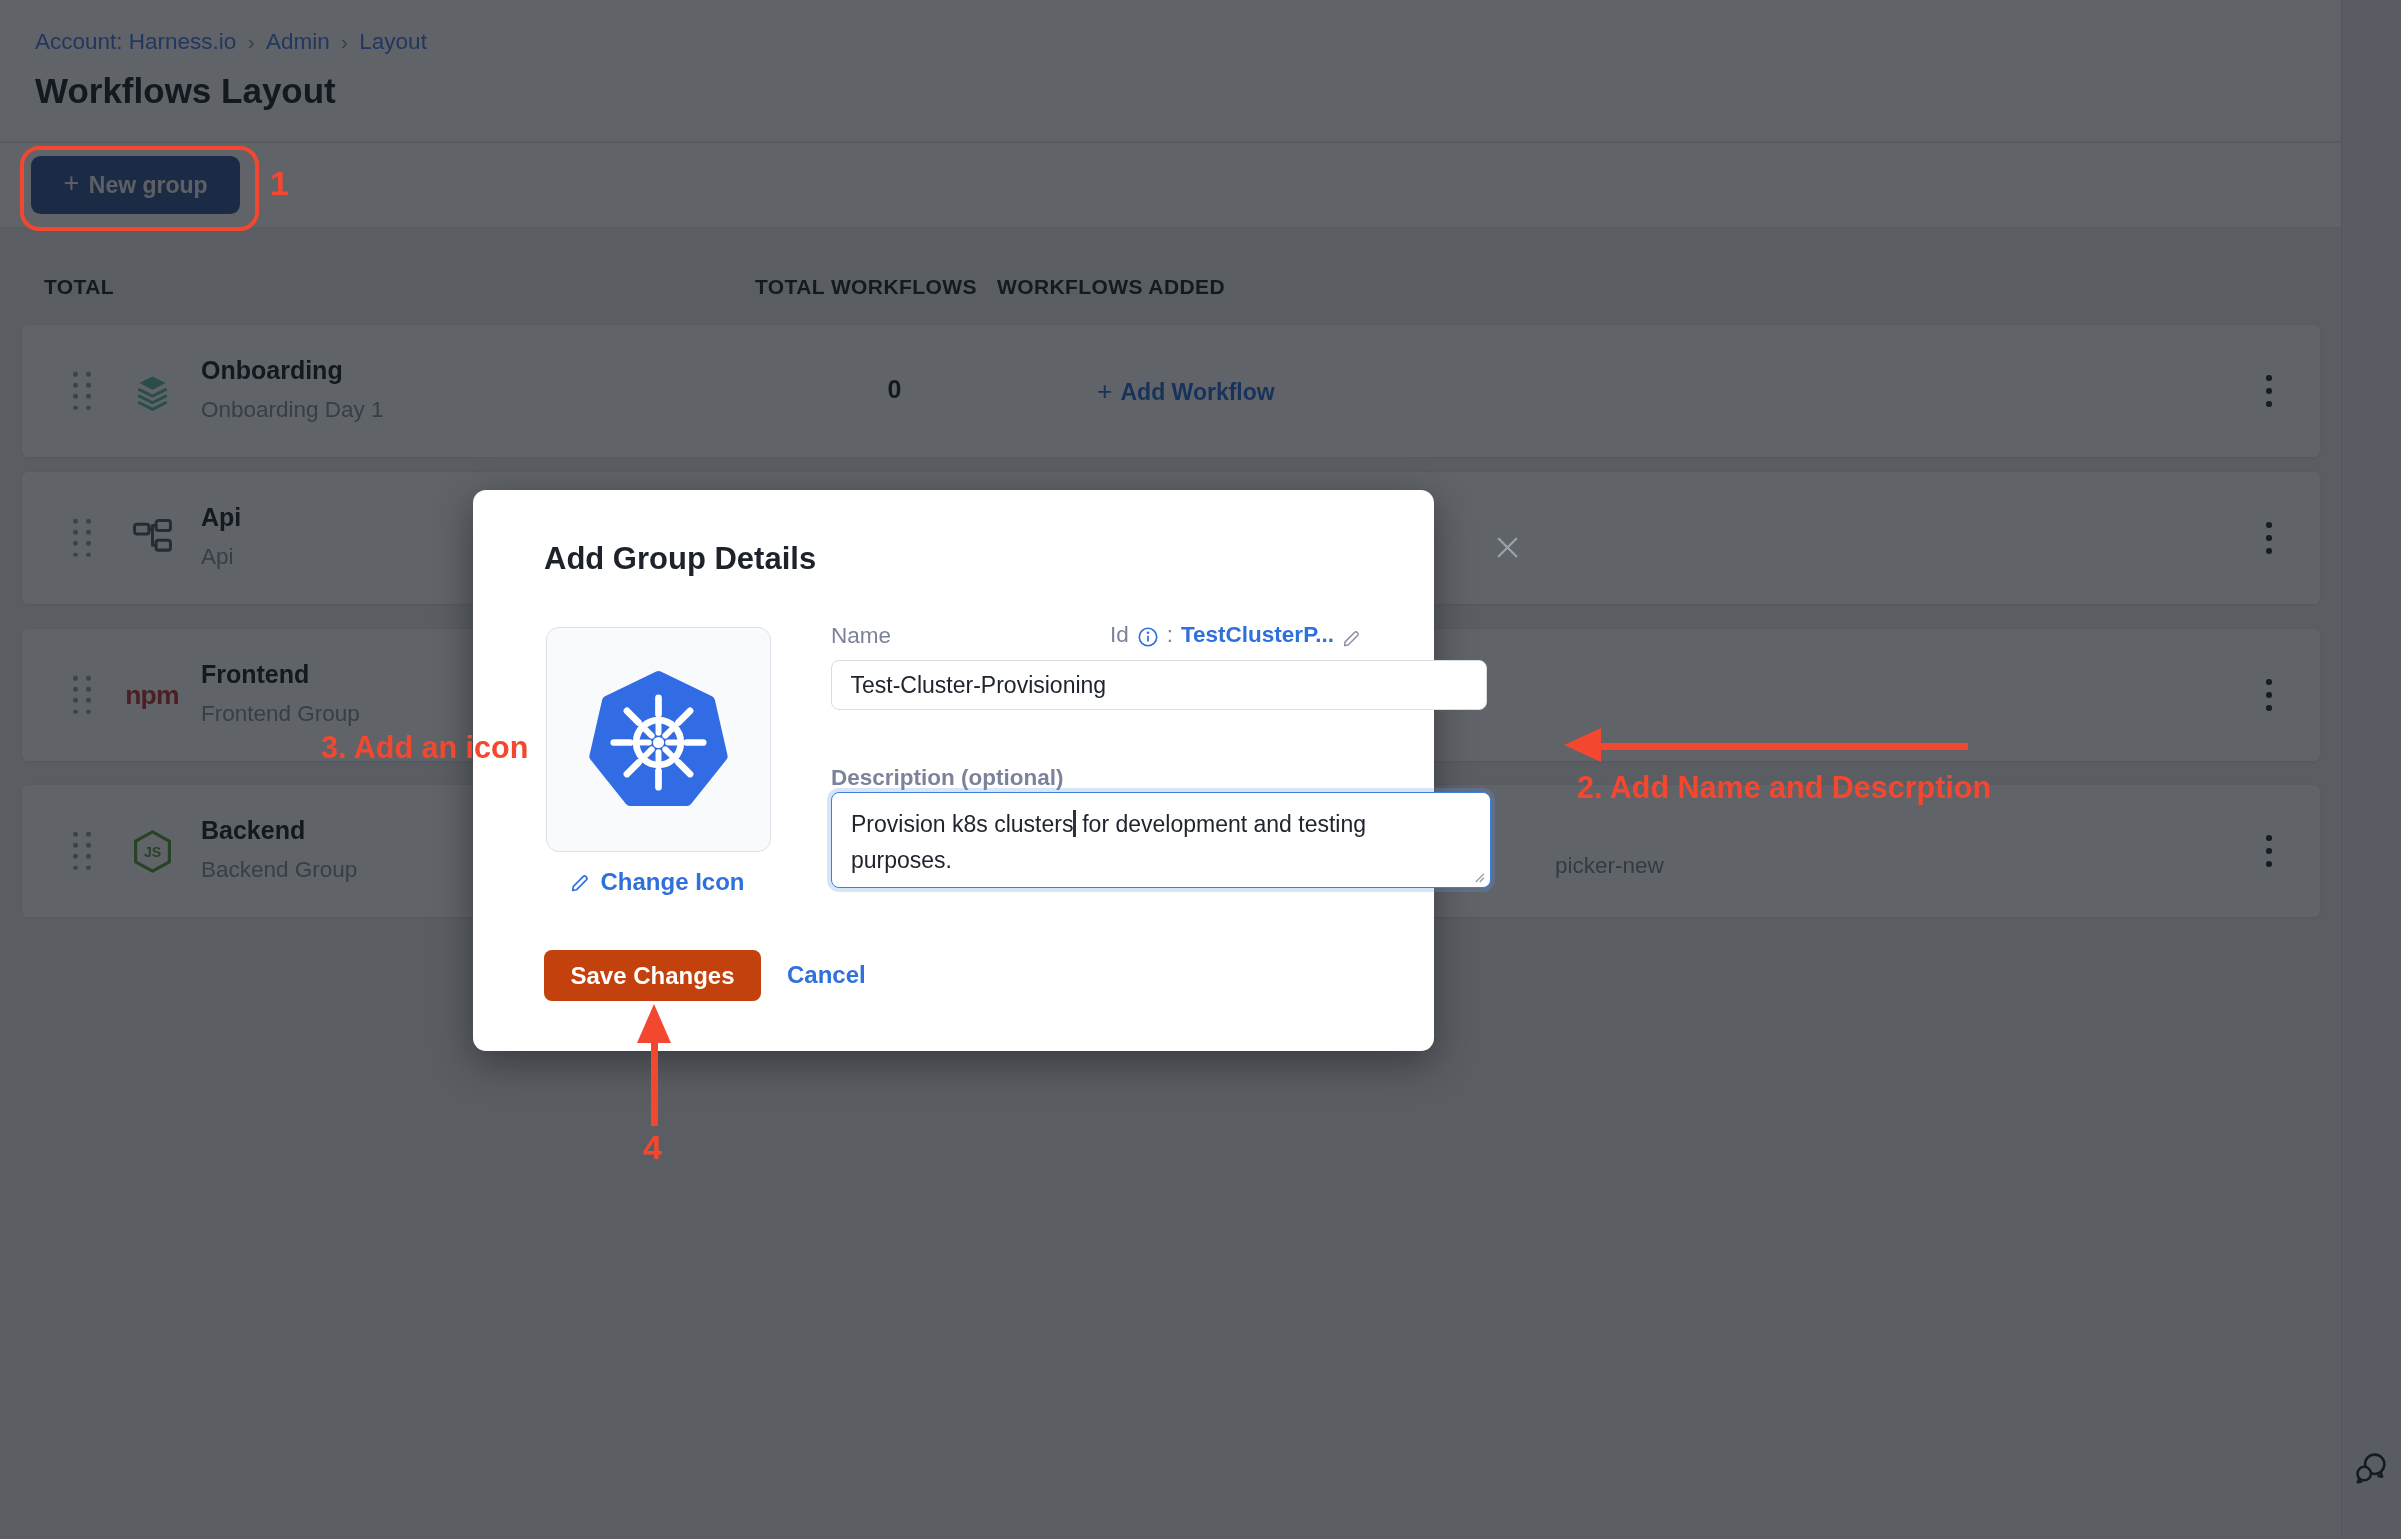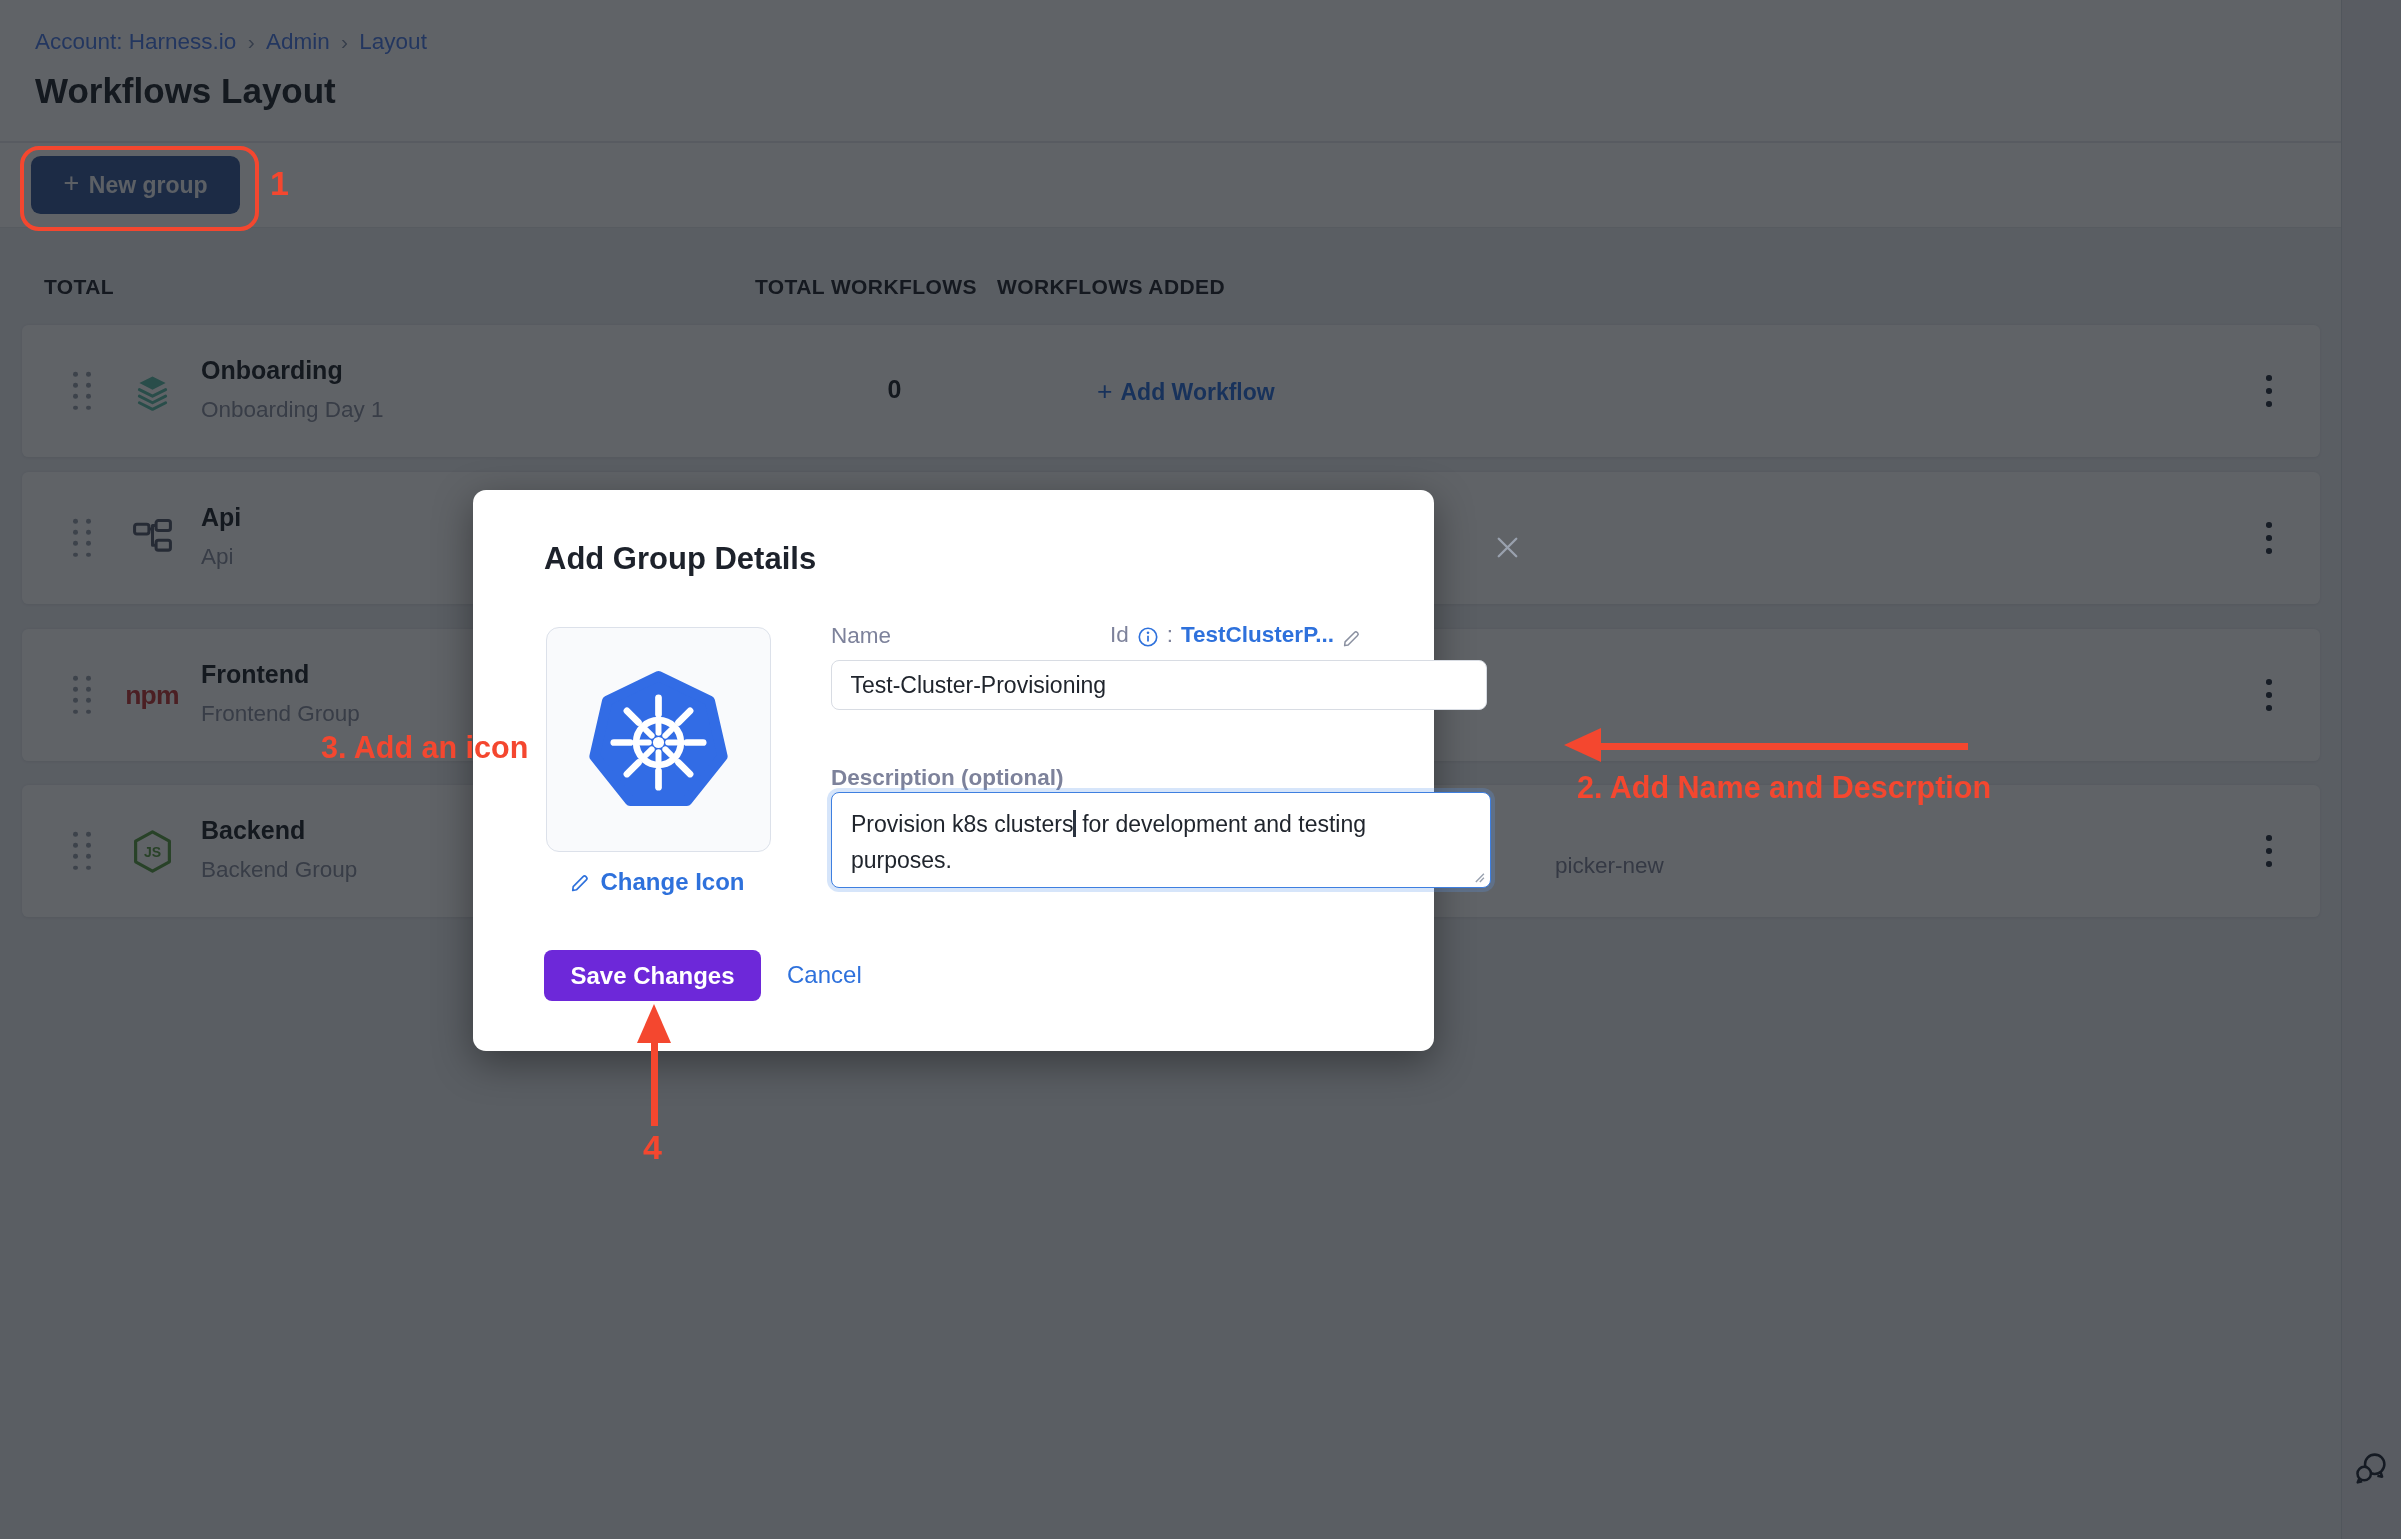--- a/index.html
+++ b/index.html
@@ -61,23 +61,23 @@
   #id-row .pencil{color:#8a90a0;}
   #name-input{position:absolute;left:358px;top:170px;width:617px;height:48px;border:1.6px solid #d8dce3;
     border-radius:8px;font-size:23px;color:#20252d;font-family:"Liberation Sans",sans-serif;
     padding:0 18.5px;outline:none;background:#fff;}
   #desc-label{position:absolute;left:358px;top:275px;font-size:22.5px;font-weight:600;color:#7d829b;}
   #desc-box{position:absolute;left:358px;top:302px;width:620px;height:68px;border:1.6px solid #3e7fe0;
     border-radius:8px;box-shadow:0 0 0 4px rgba(90,150,235,.25);background:#fff;
     padding:13px 19px;font-size:23px;line-height:36px;color:#20252d;cursor:text;}
   #caret{display:inline-block;width:2.4px;height:26.5px;background:#2b3340;vertical-align:-4.8px;}
   #resize-handle{position:absolute;right:4.8px;bottom:4px;}
-  #save-btn{position:absolute;left:71px;top:460px;width:217px;height:51px;background:#6d28d9;border:none;
+  #save-btn{position:absolute;left:71px;top:460px;width:217px;height:51px;background:#c2410c;border:none;
     border-radius:8px;color:#fff;font-size:24px;font-weight:700;font-family:"Liberation Sans",sans-serif;cursor:pointer;}
-  #cancel-btn{position:absolute;left:314px;top:471px;font-size:24px;font-weight:400;color:#2e71dc;cursor:pointer;}
+  #cancel-btn{position:absolute;left:314px;top:471px;font-size:24px;font-weight:700;color:#2e71dc;cursor:pointer;}
   
   .anno{z-index:30;position:absolute;color:#f4472f;font-weight:700;}
   #hl-rect{position:absolute;left:20px;top:146px;width:231px;height:77px;border:4.8px solid #f4472f;
     border-radius:19px;z-index:30;}
   #anno-1{left:270px;top:164px;font-size:34px;}
   #anno-2{left:1577px;top:770px;font-size:30.5px;}
   #anno-3{left:321px;top:730px;font-size:30.5px;}
   #anno-4{left:643px;top:1128px;font-size:34px;}
   #arrow2-tail{position:absolute;left:1601px;top:743px;width:367px;height:7.2px;background:#f4472f;z-index:30;}
   #arrow2-head{position:absolute;left:1564px;top:728px;width:0;height:0;z-index:30;

